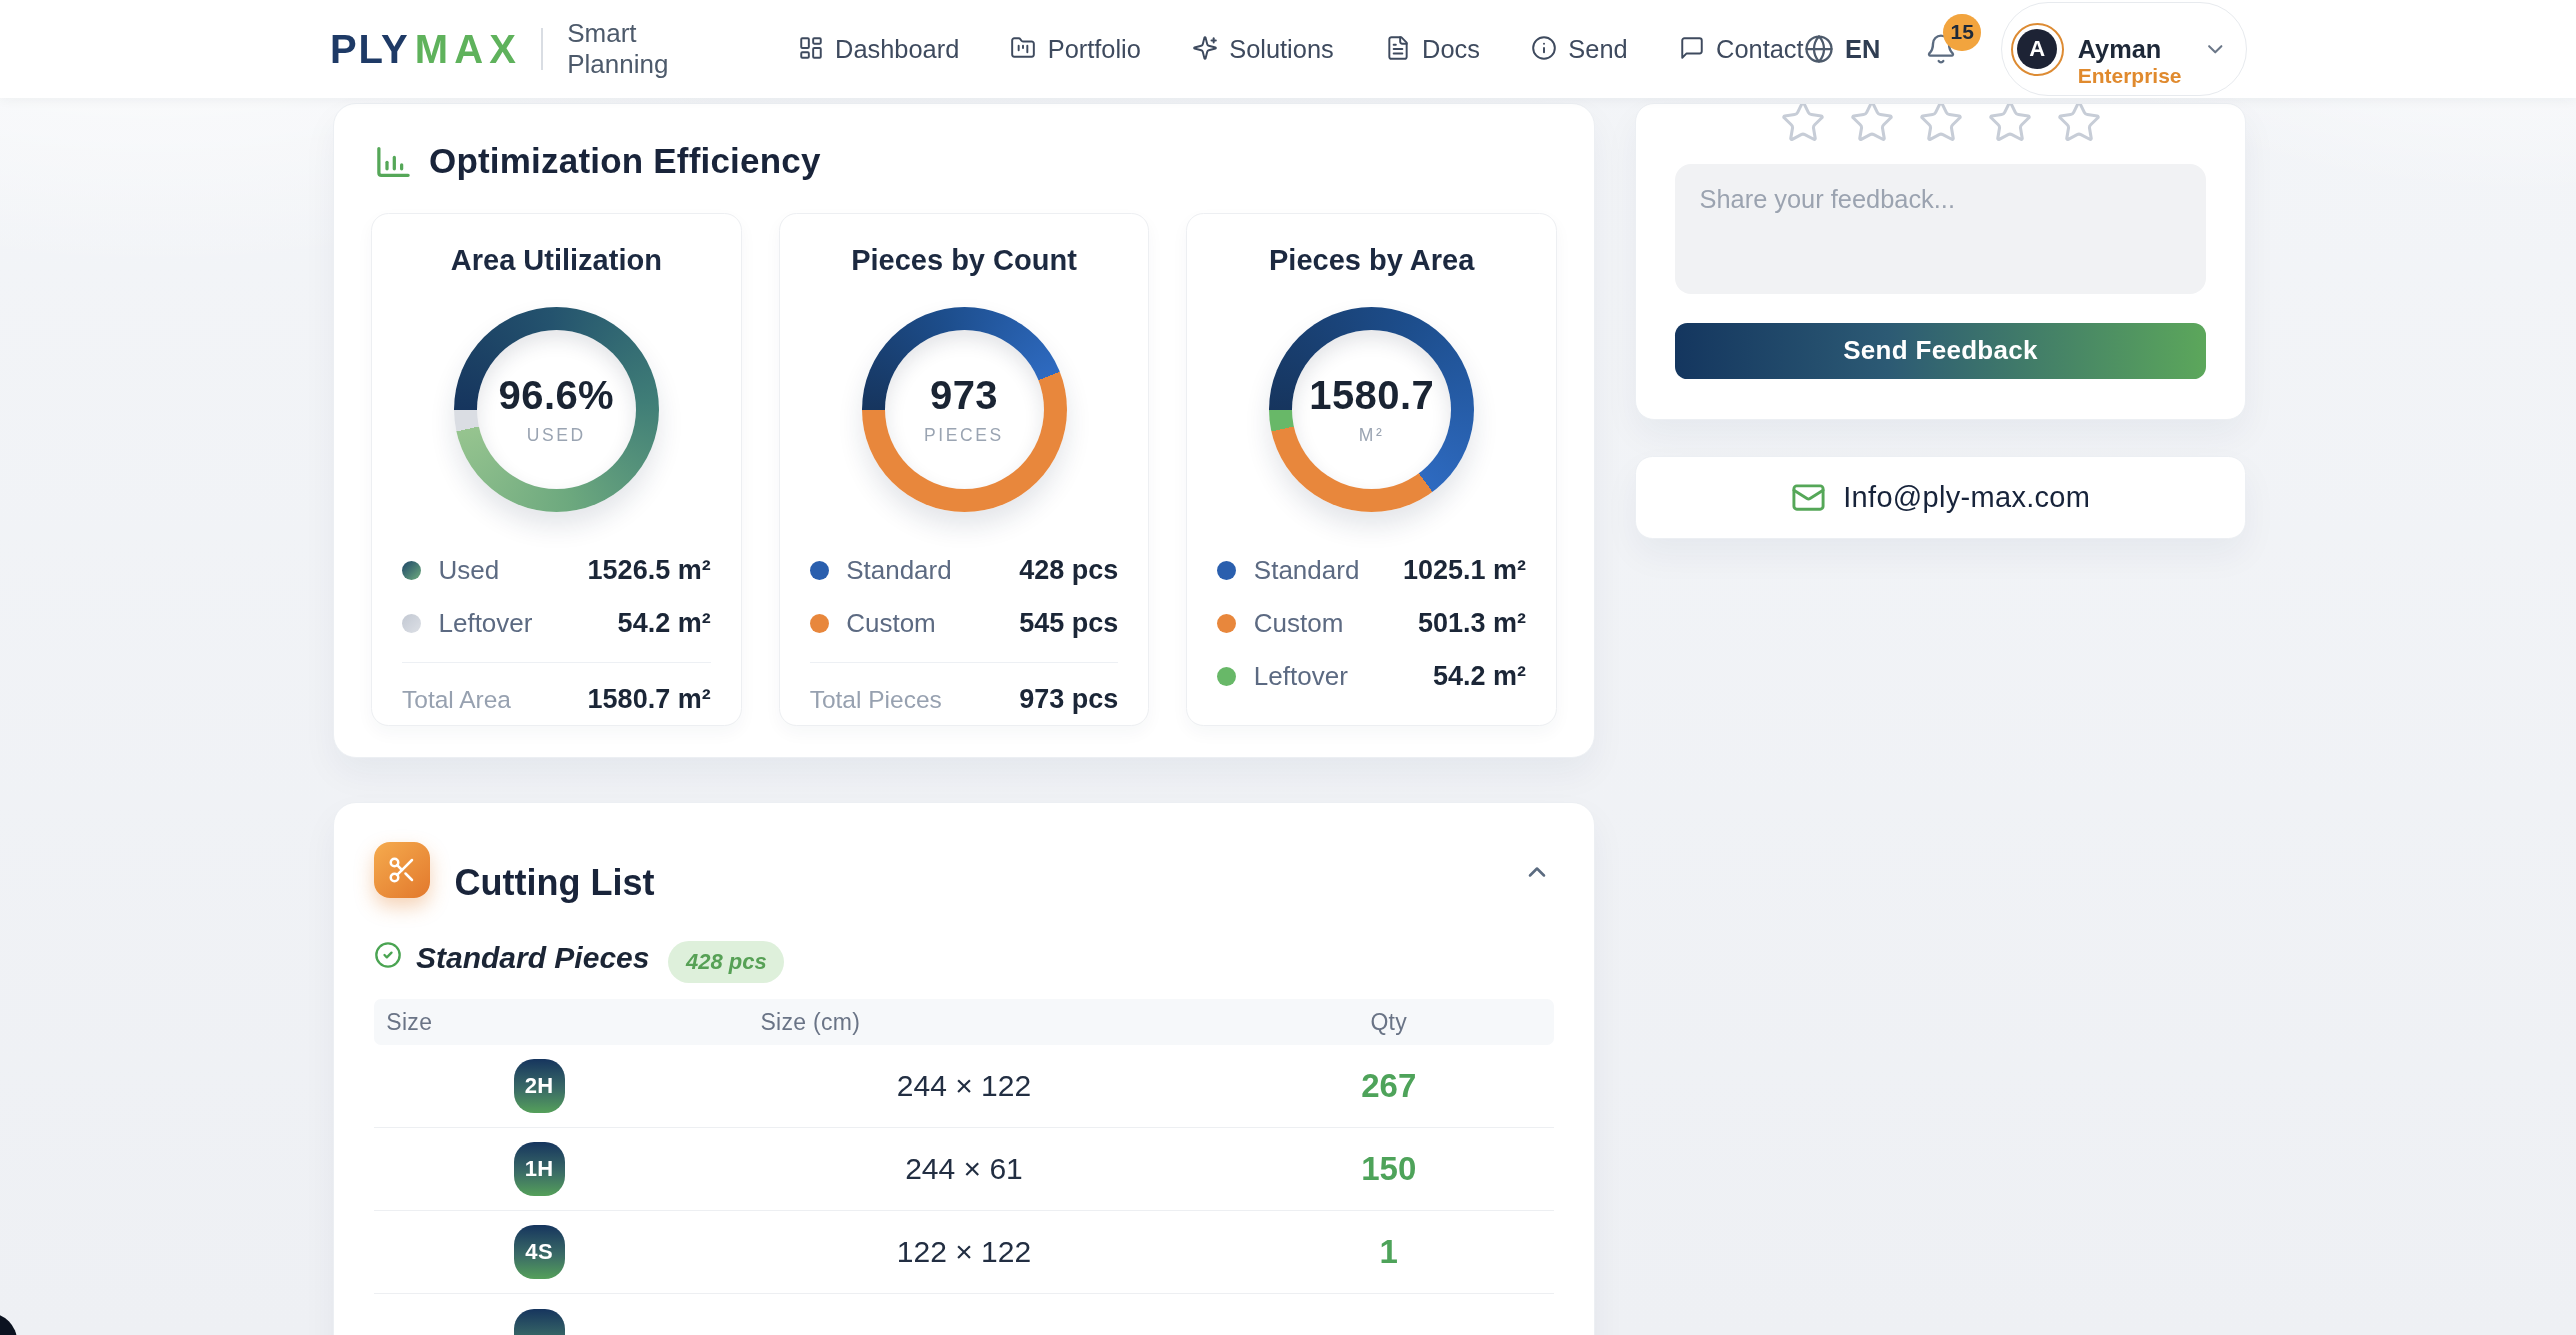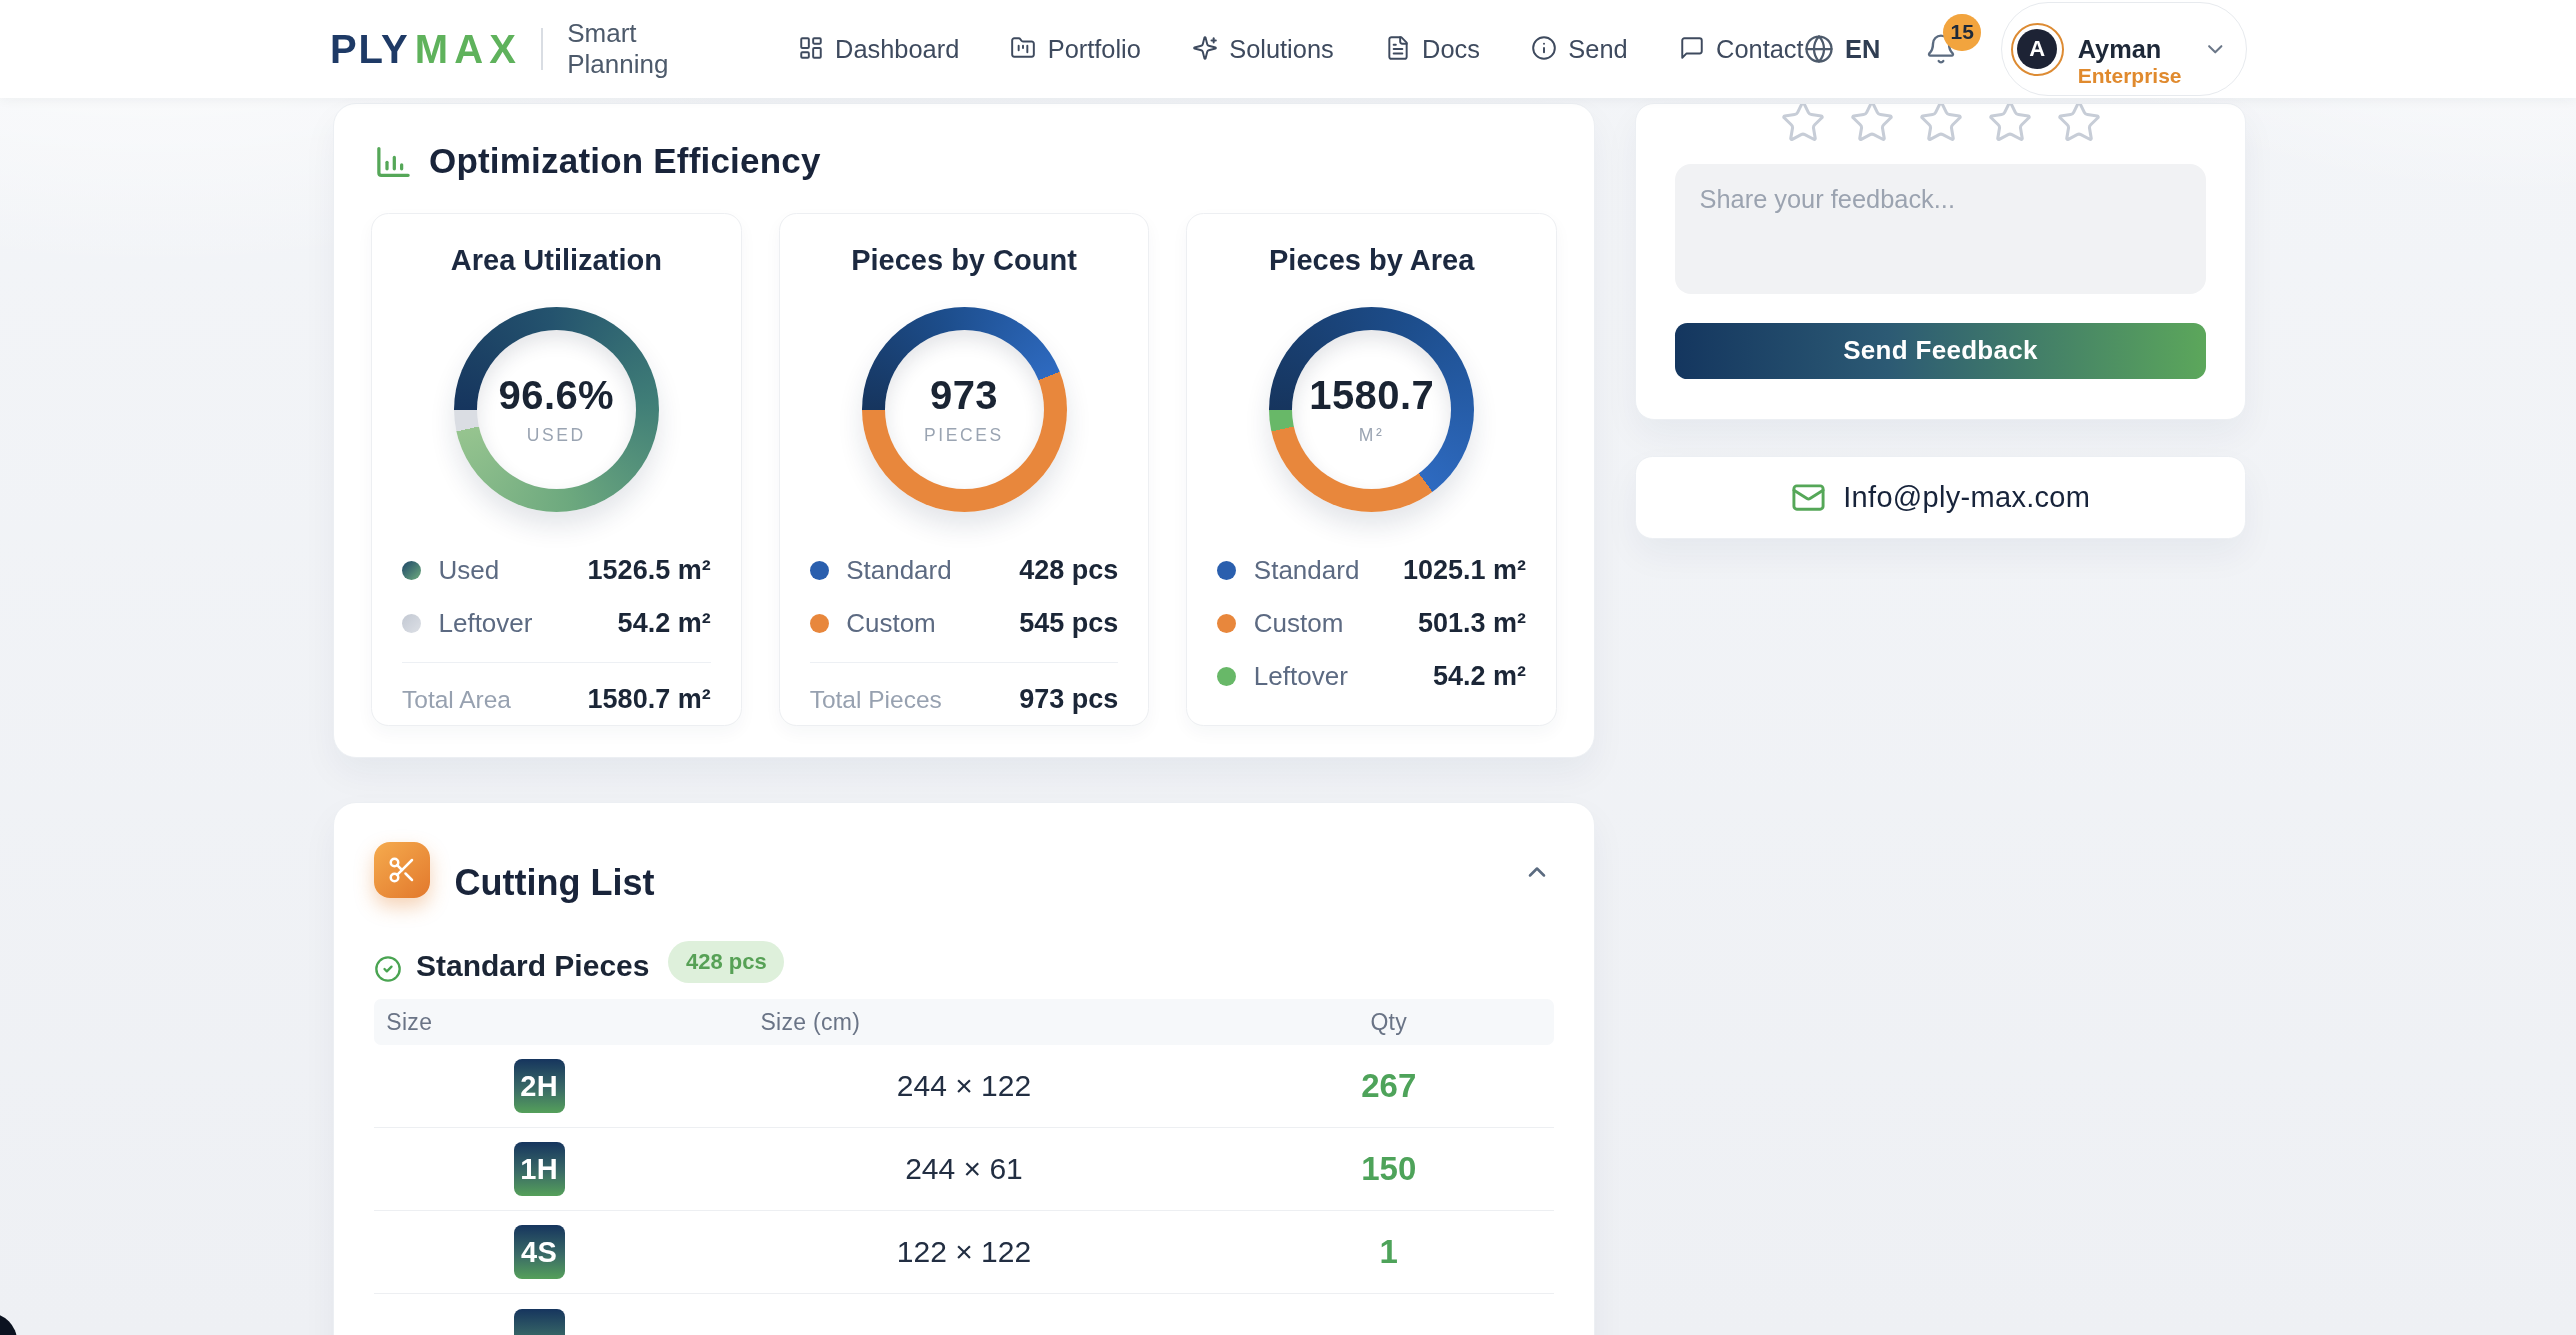--- a/index.html
+++ b/index.html
@@ -122,39 +122,39 @@
     width:56px; height:56px; border-radius:16px; flex:none;
     background:linear-gradient(140deg,#f5ab4e 0%, #e2782c 100%);
     display:grid; place-items:center; box-shadow:0 8.8px 19px rgba(226,130,50,.35);
   }
   .scissor-box .icn{ width:30px; height:30px; color:#fff; stroke-width:2; }
   .cut-titles{ margin-left:24.5px;margin-top:20px; }
   .cut-titles h3{ margin:0; font-size:36px; font-weight:800; color:#19243a; }
   .cut-titles p{ margin:8.8px 0 0; font-size:25.4px; color:#8e98a8; }
   .collapse-btn{ margin-left:auto; margin-top:12.3px; background:none; border:0; cursor:pointer; padding:3.5px; }
   .collapse-btn .icn{ width:28px; height:28px; color:#5b6b80; }
-  .group-row{ display:flex; align-items:flex-end; margin:37px 40px 0; }
+  .group-row{ display:flex; align-items:flex-start; margin:37px 40px 0;font-style:italic; }
   .group-row .icn{ width:28px; height:28px; color:#4aa452; stroke-width:2; }
   .group-row h4{ margin:0 0 0 14px; font-size:30px; font-weight:700; color:#1b2535; }
   .pill{
     margin-left:19px; background:#def0db; color:#57a156; font-size:22px; font-weight:600;
     padding:8px 17.5px; border-radius:875px;
   }
   .cl-table{ margin:16px 40px 0; }
   .t-head{ display:flex; align-items:center; height:46px; background:#f6f8fa; border-radius:7px; }
   .t-head .hc{ font-size:23px; color:#6a7486; font-weight:500; letter-spacing:0.3px; }
   .hc.c1{ width:28%; padding-left:12.3px; }
   .hc.c2{ width:44%; padding-left:56px; }
   .hc.c3{ width:28%; text-align:center; }
   .t-row{ display:flex; align-items:center; height:83px; border-bottom:1.8px solid #edeff2; }
   .t-row .rc1{ width:28%; display:grid; place-items:center; }
   .t-row .rc2{ width:44%; text-align:center; font-size:30px; color:#222e42; }
   .t-row .rc3{ width:28%; text-align:center; font-size:33px; font-weight:700; color:#4ea35a; }
   .code-badge{
-    width:51px; height:54px; border-radius:8px; color:#fff; font-size:29px; font-weight:700;
+    width:51px; height:54px; border-radius:20px; color:#fff; font-size:22px; font-weight:700;
     background:linear-gradient(180deg,#16355e 0%, #3a6a66 55%, #55a05a 100%);
     display:grid; place-items:center; letter-spacing:0.4px;
   }
   .t-row.partial{ border-bottom:0; }
 
   
   .corner-widget{
     position:absolute; left:-39px; top:1313px; width:56px; height:56px; border-radius:50%;
     background:#0b1220;
   }

